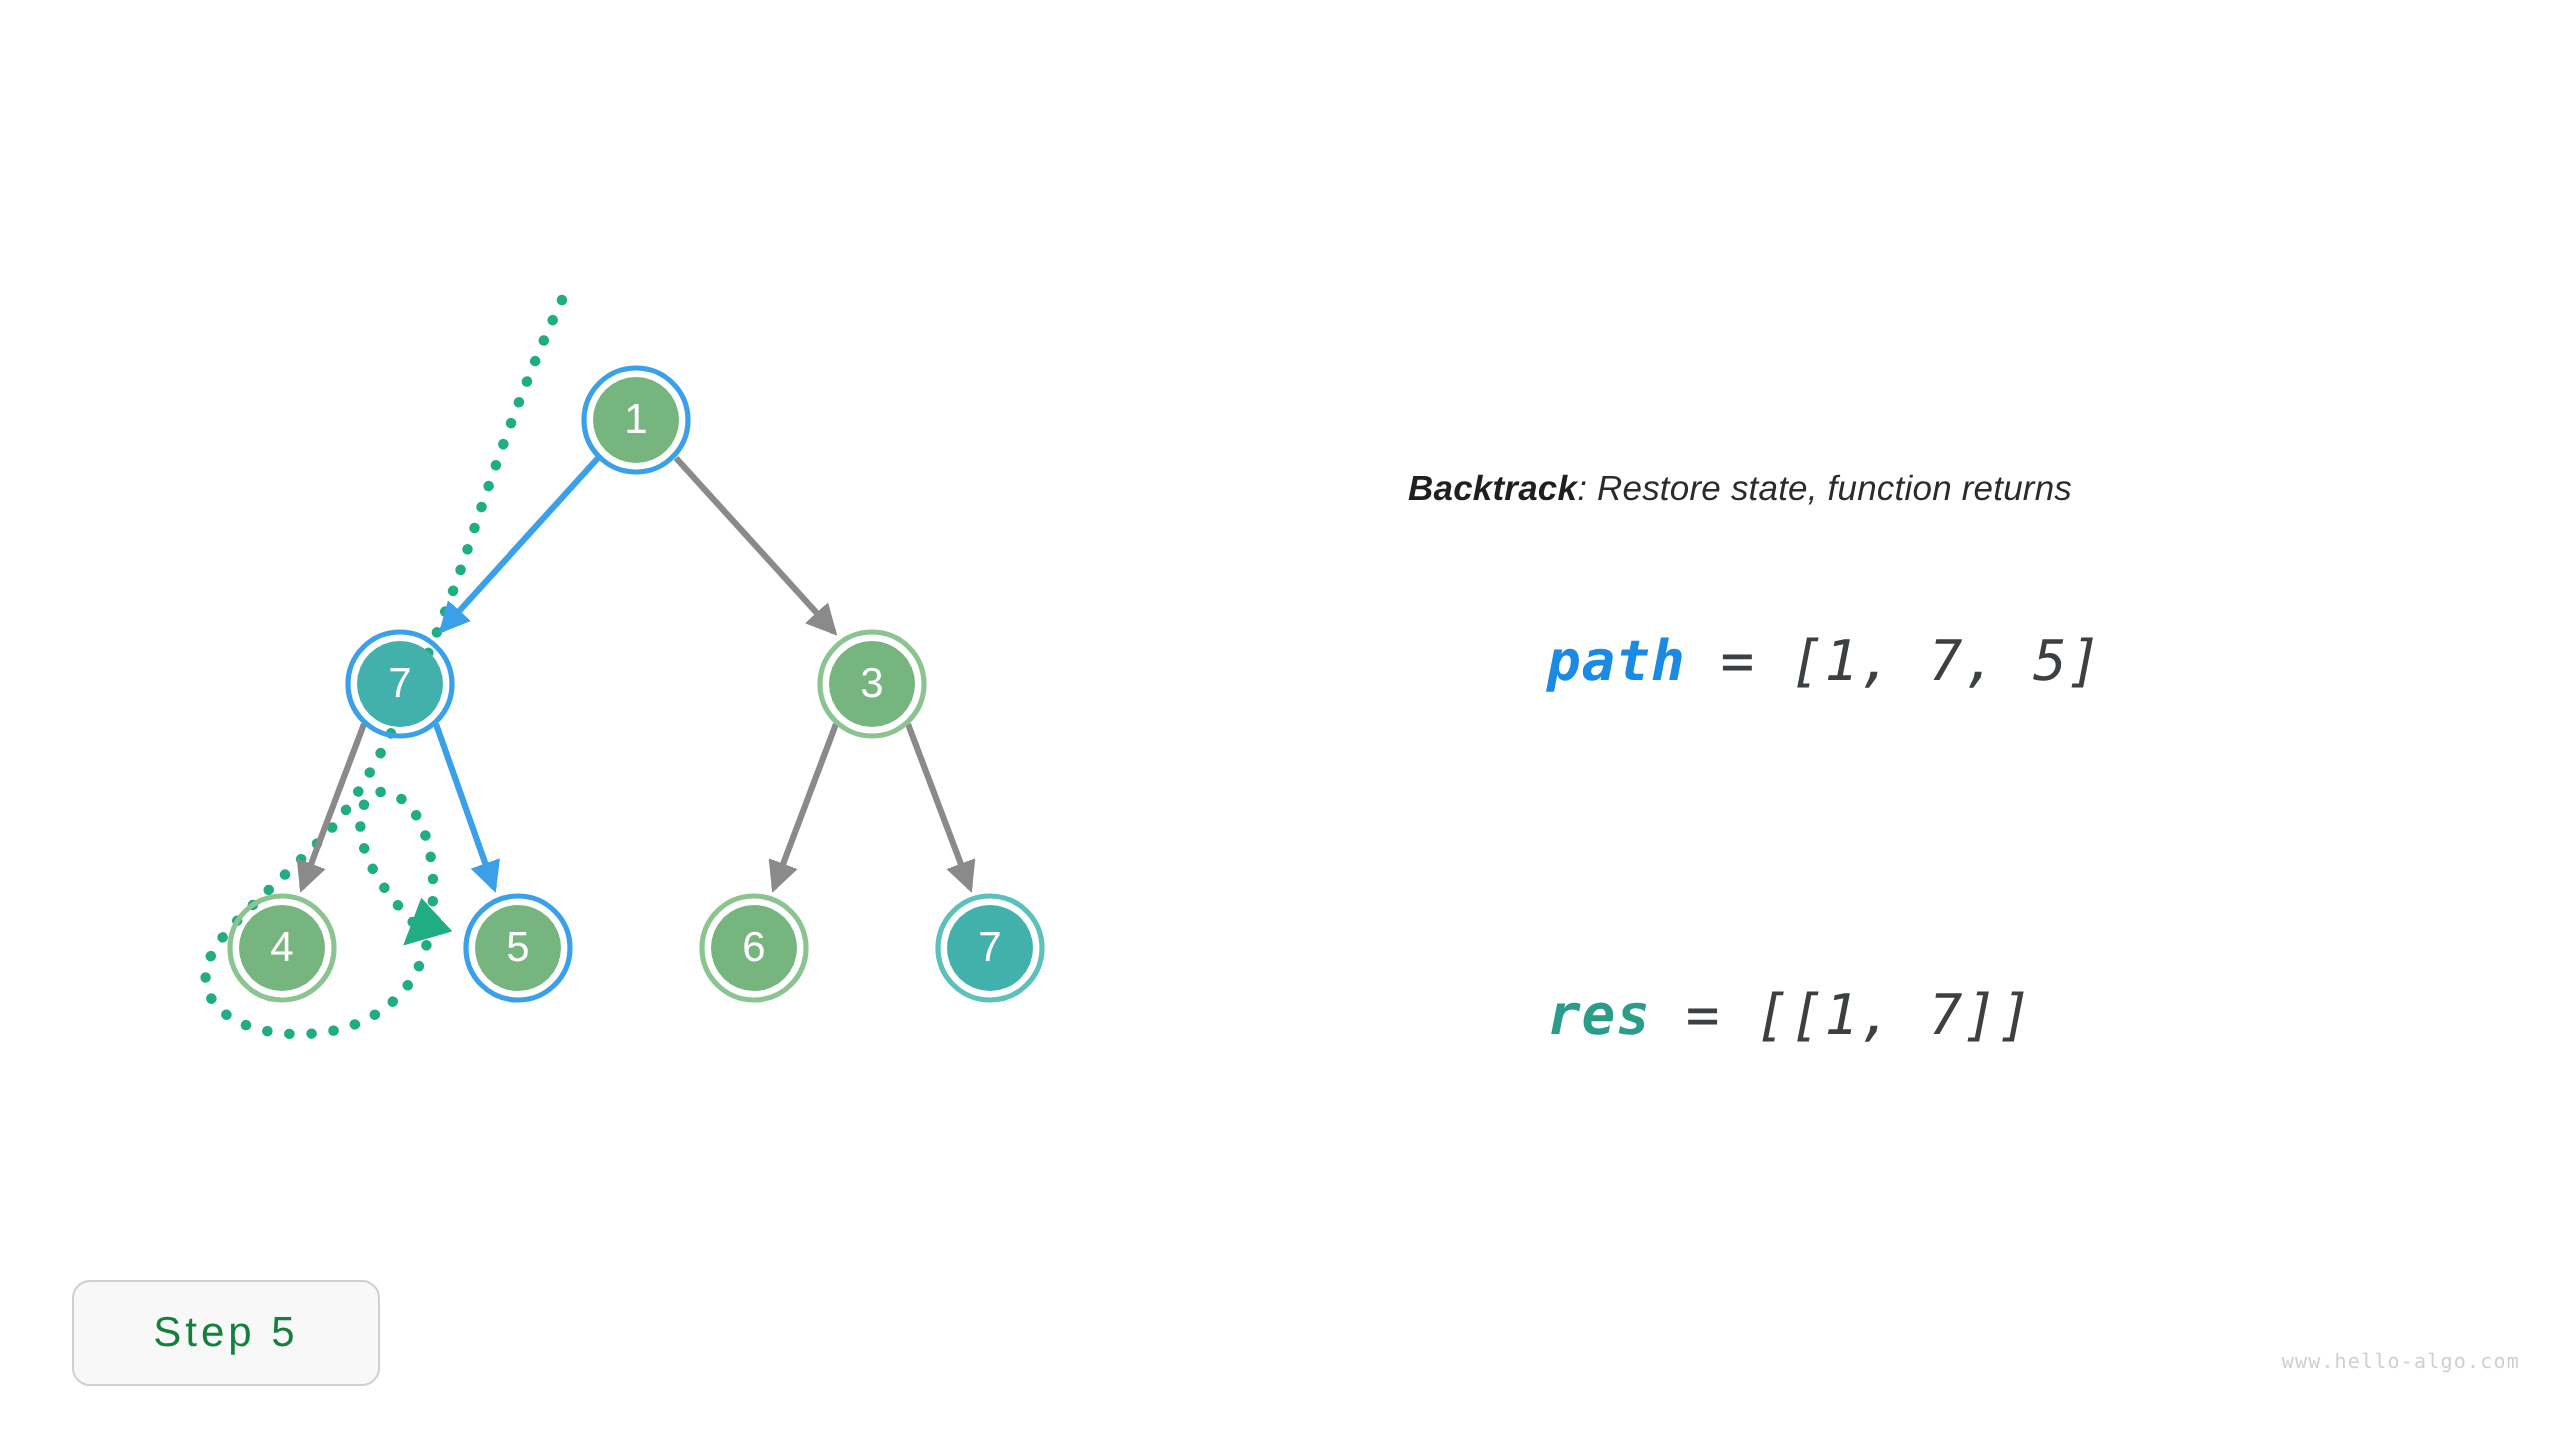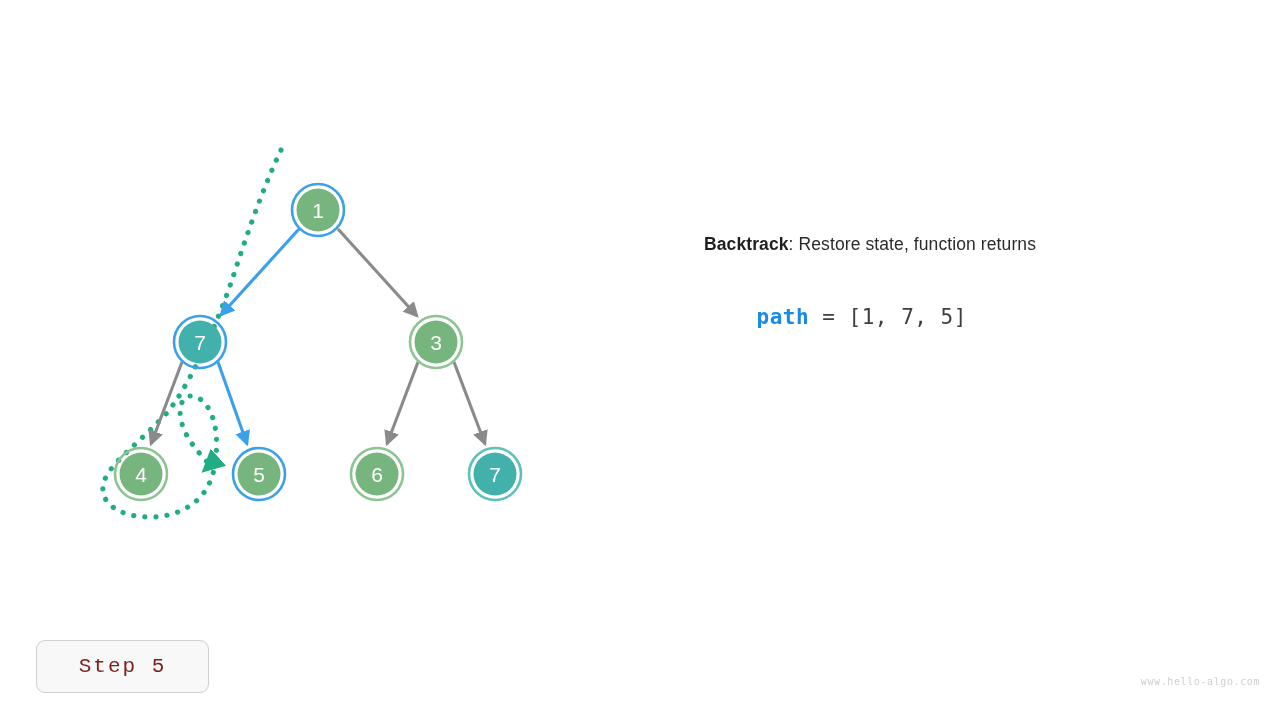--- a/index.html
+++ b/index.html
@@ -40,49 +40,51 @@
   .legend-row.highlight {
     background: #e4e4e4;
     border-radius: 9px;
     padding: 13px 18px 14px 18px;
     margin: 0 0 0 0;
     display: block;
   }
   .legend-row.plain {
     padding: 0 18px;
     margin-top: 22px;
+    font-style: italic;
   }
   .legend-row b { font-weight: bold; color: #1f1f1f; }
 
   .code-line {
     font-family: "DejaVu Sans Mono", "Liberation Mono", monospace;
-    font-size: 21px;
+    font-size: 28px;
     color: #3c4043;
     padding: 0 18px;
     letter-spacing: 0.5px;
     white-space: pre;
+    font-style: italic;
   }
   #path-line { margin-top: 26px; }
   #res-line  { margin-top: 78px; }
   .var-path { color: #1a8ae5; font-weight: bold; }
   .var-res  { color: #2b9b8a; font-weight: bold; }
 
   
   #step-badge {
     position: absolute;
     left: 36px;
     top: 640px;
-    width: 173px;
+    width: 154px;
     height: 53px;
     box-sizing: border-box;
     border: 1.3px solid #d0d0d0;
     border-radius: 9px;
     background: #f8f8f8;
-    color: #7f1d1d;
-    font-family: Liberation Mono, monospace;
+    color: #15803d;
+    font-family: Liberation Sans, sans-serif;
     font-size: 21px;
     letter-spacing: 2px;
     display: flex;
     align-items: center;
     justify-content: center;
   }
 
   
   #watermark {
     position: absolute;
@@ -178,18 +180,21 @@
 
 
   <div class="legend-row plain">
     <b>Backtrack</b><span>: Restore state, function returns</span>
   </div>
 
   <div class="code-line" id="path-line">
     <span class="var-path">path</span><span> = [1, 7, 5]</span>
   </div>
 
+  <div class="code-line" id="res-line">
+    <span class="var-res">res</span><span> = [[1, 7]]</span>
+  </div>
 
 </div>
 
 <div id="step-badge">Step 5</div>
 
 <div id="watermark">www.hello-algo.com</div>
 
 </body></html>

